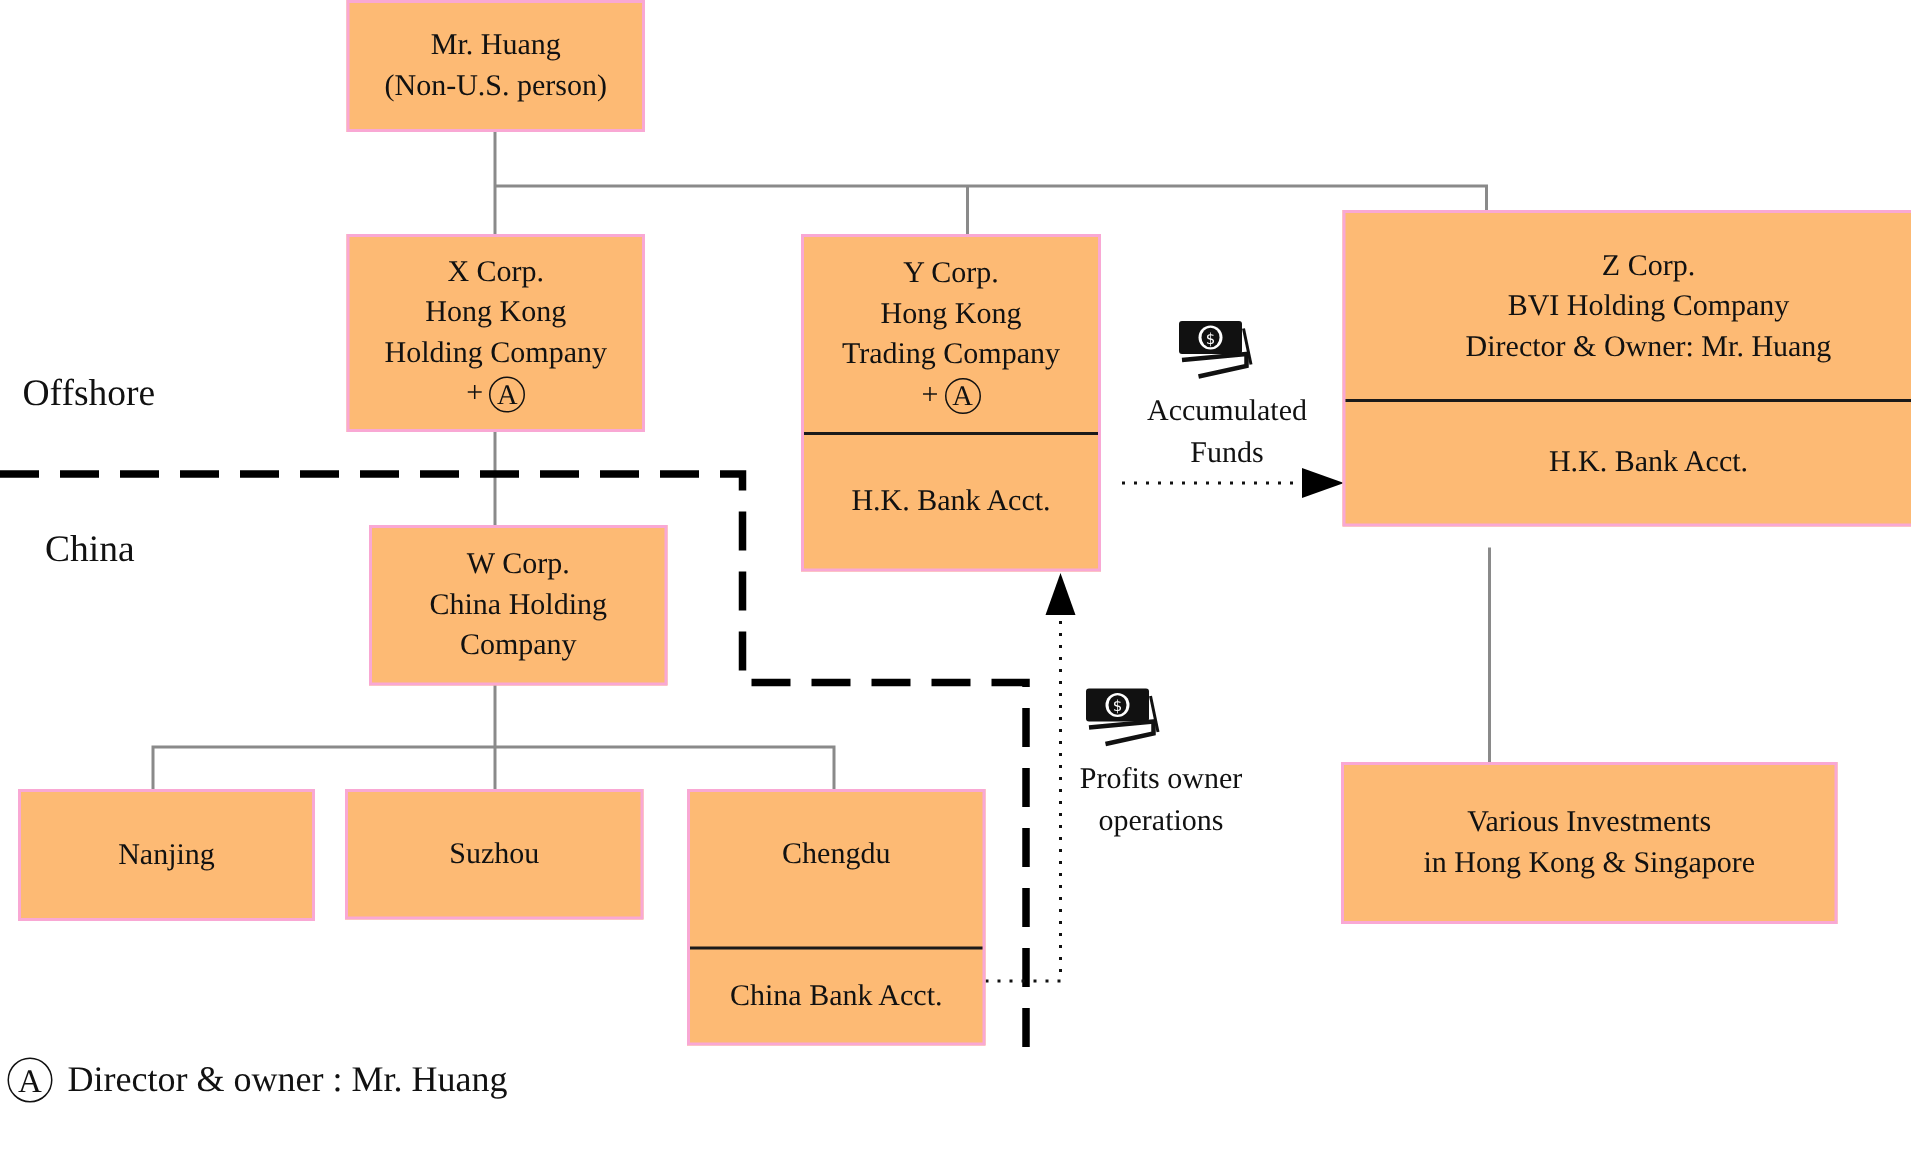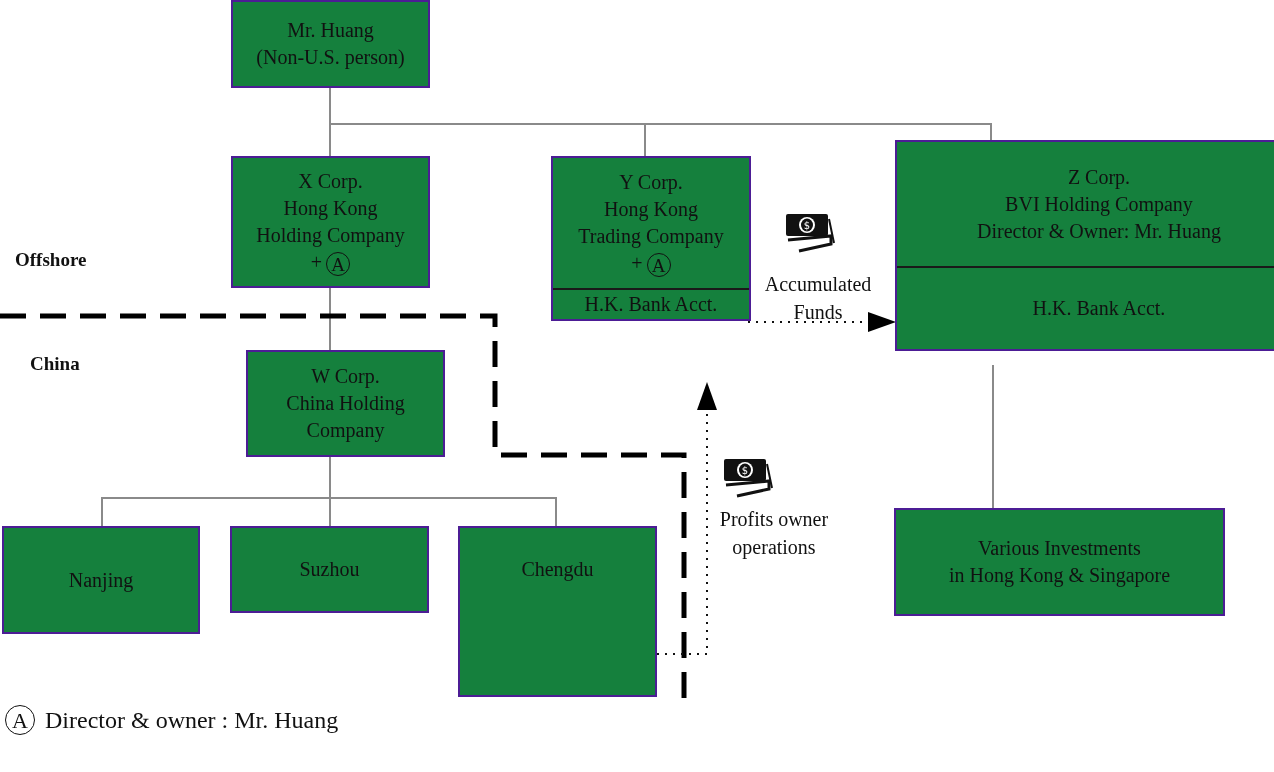--- a/index.html
+++ b/index.html
@@ -1,25 +1,25 @@
 <!DOCTYPE html>
 <html><head>
 <meta charset="utf-8">
 <style>
   html, body { margin:0; padding:0; background:#ffffff; }
   body { width:1274px; height:772px; position:relative; overflow:hidden;
          font-family:"Liberation Serif", serif; color:#111; }
-  .box { position:absolute; border:2px solid #4c1d95; background:#15803d; box-sizing:border-box;
+  .box { position:absolute; border:2px solid #f9a8d4; background:#fdba74; box-sizing:border-box;
          display:flex; flex-direction:column; }
   .cell { flex:1; display:flex; align-items:center; justify-content:center; text-align:center;
           font-size:20px; line-height:27px; white-space:pre-line; }
   .cell + .cell { border-top:2px solid #1a1a1a; }
   .circA { display:inline-block; width:24px; height:24px; border:1.5px solid #111; border-radius:50%;
            line-height:24px; font-size:19px; text-align:center; box-sizing:border-box; vertical-align:middle; margin-left:4px; }
-  .region { position:absolute; font-weight:bold; font-size:19px;text-align:right; }
+  .region { position:absolute; font-weight:normal; font-size:25px;text-align:right; }
   .label { position:absolute; text-align:center; font-size:20px; line-height:28px; white-space:pre-line; }
   svg.lines { position:absolute; left:0; top:0; }
   .money { position:absolute; }
   .legend { position:absolute; left:5px; top:705px; font-size:24px; display:flex; align-items:center; }
   .legend .circA { width:30px; height:30px; line-height:30px; font-size:22px; margin:0 10px 0 0; }
 </style>
 </head>
 <body>
 
 <svg class="lines" width="1274" height="772">
@@ -53,21 +53,21 @@
 
 <div class="box" style="left:231px; top:156px; width:199px; height:132px;">
   <div class="cell" style="flex-direction:column;">
     <span>X Corp.
 Hong Kong
 Holding Company</span>
     <span><span>+</span><span class="circA">A</span></span>
   </div>
 </div>
 
-<div class="box" style="left:551px; top:156px; width:200px; height:165px;">
+<div class="box" style="left:534px; top:156px; width:200px; height:225px;">
   <div class="cell" style="flex:0 0 130px; flex-direction:column;">
     <span>Y Corp.
 Hong Kong
 Trading Company</span>
     <span><span>+</span><span class="circA">A</span></span>
   </div>
   <div class="cell">H.K. Bank Acct.</div>
 </div>
 
 <div class="box" style="left:895px; top:140px; width:408px; height:211px;">
@@ -76,44 +76,45 @@
 Director &amp; Owner: Mr. Huang</div>
   <div class="cell">H.K. Bank Acct.</div>
 </div>
 
 <div class="box" style="left:246px; top:350px; width:199px; height:107px;">
   <div class="cell">W Corp.
 China Holding
 Company</div>
 </div>
 
-<div class="box" style="left:2px; top:526px; width:198px; height:108px;">
+<div class="box" style="left:12px; top:526px; width:198px; height:88px;">
   <div class="cell">Nanjing</div>
 </div>
 <div class="box" style="left:230px; top:526px; width:199px; height:87px;">
   <div class="cell">Suzhou</div>
 </div>
 <div class="box" style="left:458px; top:526px; width:199px; height:171px;gap:20px;">
   <div class="cell" style="flex:0 0 83px;">Chengdu</div>
+  <div class="cell">China Bank Acct.</div>
 </div>
 
 <div class="box" style="left:894px; top:508px; width:331px; height:108px;">
   <div class="cell">Various Investments
 in Hong Kong &amp; Singapore</div>
 </div>
 
 <svg class="money" style="left:785px; top:213px;" width="52" height="42" viewBox="0 0 52 42">
   <rect x="1" y="1" width="42" height="22" rx="2" fill="#111"></rect>
   <ellipse cx="22" cy="12" rx="8" ry="8" fill="#fff"></ellipse>
     <ellipse cx="22" cy="12" rx="6" ry="6.5" fill="#111"></ellipse>
   <text x="22" y="16" font-size="10" fill="#fff" text-anchor="middle" font-family="DejaVu Sans, sans-serif">$</text>
   <path d="M3 27 L46 23 L46 31 L14 38" stroke="#111" stroke-width="3" fill="none"></path>
   <path d="M44 6 L49 30" stroke="#111" stroke-width="2" fill="none"></path>
 </svg>
-<div class="label" style="left:748px; top:260px; width:140px;margin-top:10px;">Accumulated
+<div class="label" style="left:748px; top:260px; width:140px;">Accumulated
 Funds</div>
 
 <svg class="money" style="left:723px; top:458px;" width="52" height="42" viewBox="0 0 52 42">
   <rect x="1" y="1" width="42" height="22" rx="2" fill="#111"></rect>
   <ellipse cx="22" cy="12" rx="8" ry="8" fill="#fff"></ellipse>
     <ellipse cx="22" cy="12" rx="6" ry="6.5" fill="#111"></ellipse>
   <text x="22" y="16" font-size="10" fill="#fff" text-anchor="middle" font-family="DejaVu Sans, sans-serif">$</text>
   <path d="M3 27 L46 23 L46 31 L14 38" stroke="#111" stroke-width="3" fill="none"></path>
   <path d="M44 6 L49 30" stroke="#111" stroke-width="2" fill="none"></path>
 </svg>

